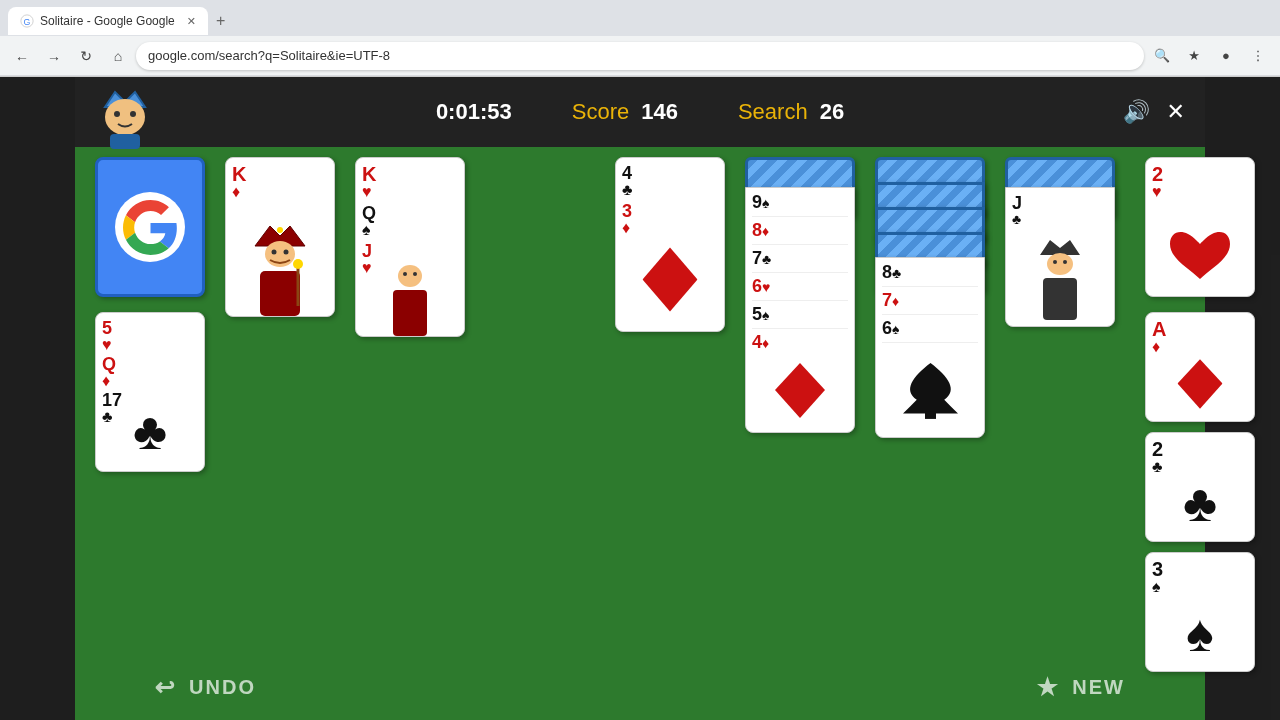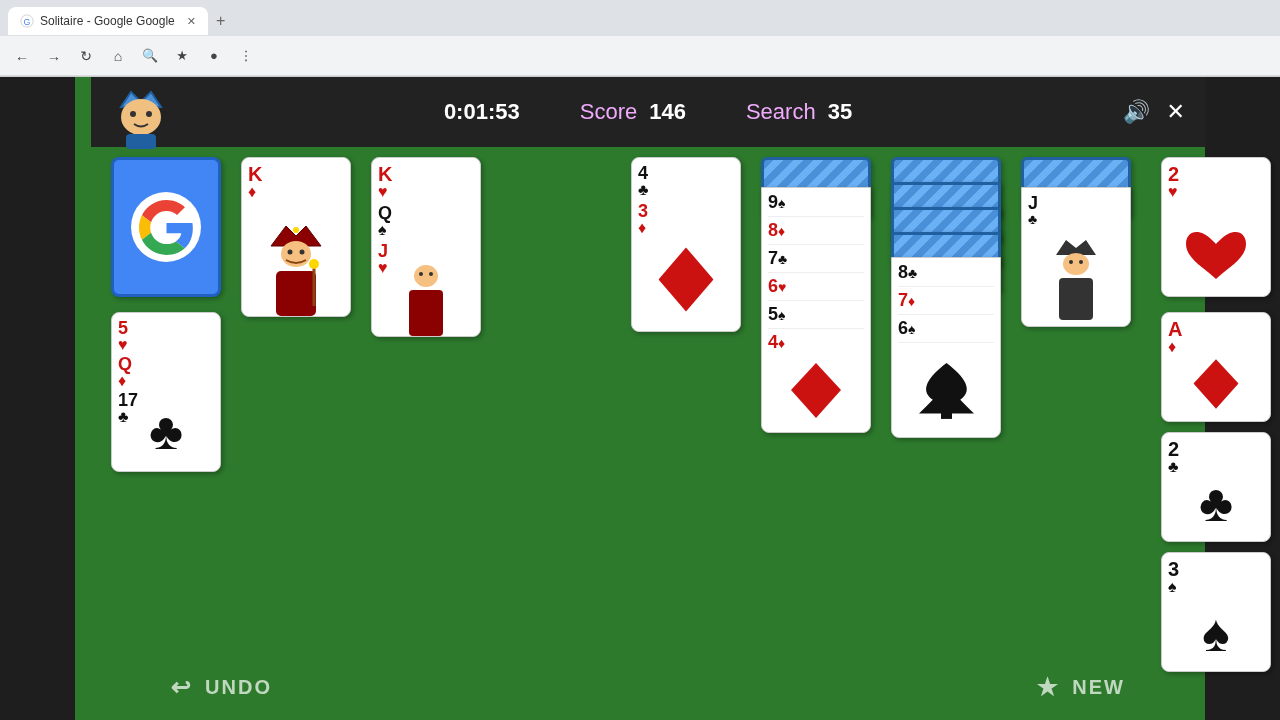--- a/index.html
+++ b/index.html
@@ -118,21 +118,20 @@
     .game-panel {
       position: absolute;
       left: 75px;
       top: 0;
       width: 1130px;
       height: 100%;
       background: #2d7a2d;
       border-radius: 0;
       display: flex;
       flex-direction: column;
-      padding-left: 16px;
     }
 
     
     .game-header {
       display: flex;
       align-items: center;
       justify-content: center;
       padding: 8px 20px;
       background: #222;
       color: #fff;
@@ -153,21 +152,21 @@
       font-size: 22px;
       font-weight: bold;
       color: #fff;
     }
     .timer { font-size: 22px; }
     .score-section, .moves-section {
       display: flex;
       gap: 12px;
       align-items: center;
     }
-    .label { color: #f0abfc; font-weight: normal; }
+    .label { color: #eab308; font-weight: normal; }
     .value { color: #fff; font-weight: bold; }
     .header-controls {
       position: absolute;
       right: 20px;
       display: flex;
       gap: 16px;
       align-items: center;
     }
     .ctrl-btn {
       background: none;
@@ -268,20 +267,21 @@
       <span class="tab-close">✕</span>
     </div>
     <button class="new-tab-btn">+</button>
   </div>
 
   <div class="nav-bar">
     <button class="nav-btn">←</button>
     <button class="nav-btn">→</button>
     <button class="nav-btn">↻</button>
     <button class="nav-btn">⌂</button>
+    <input class="address-bar" type="text" value="google.com/search?q=Solitaire&amp;ie=UTF-8" style="">
     <div class="nav-icons">
       <button class="nav-icon-btn">🔍</button>
       <button class="nav-icon-btn">★</button>
       <button class="nav-icon-btn">●</button>
       <button class="nav-icon-btn">⋮</button>
     </div>
   </div>
 </div>
 
 <div class="game-container">
@@ -309,21 +309,21 @@
       </div>
 
       <div class="header-info">
         <span class="timer">0:01:53</span>
         <div class="score-section">
           <span class="label">Score</span>
           <span class="value">146</span>
         </div>
         <div class="moves-section">
           <span class="label">Search</span>
-          <span class="value">35</span>
+          <span class="value">26</span>
         </div>
       </div>
 
       <div class="header-controls">
         <button class="ctrl-btn">🔊</button>
         <button class="ctrl-btn">✕</button>
       </div>
     </div>
 
     <div class="game-board" style="position:relative; height: calc(100% - 140px);">

